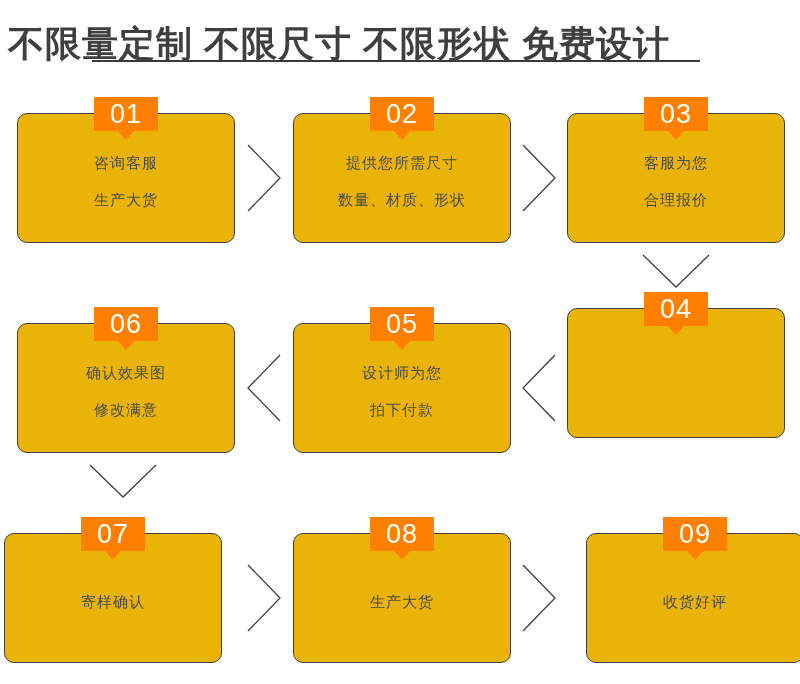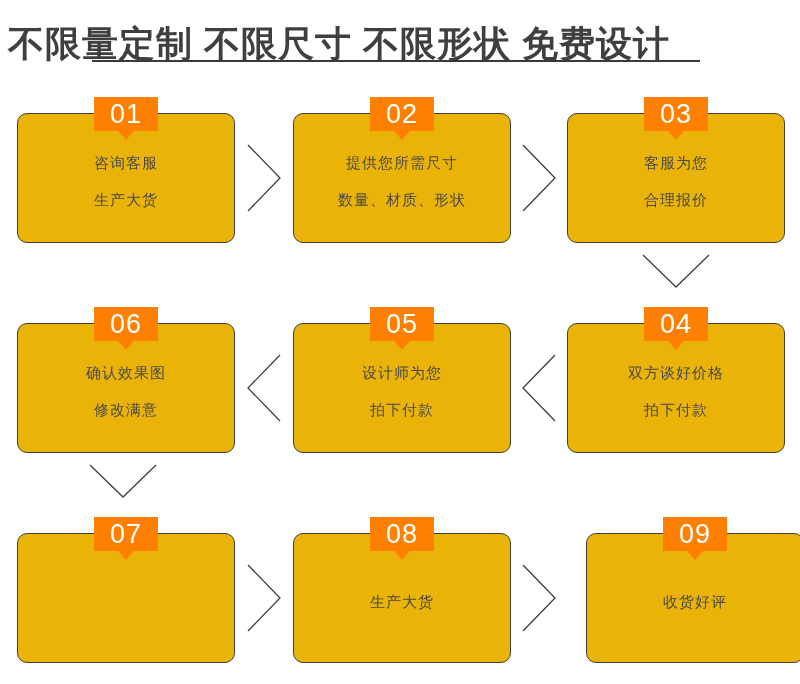--- a/index.html
+++ b/index.html
@@ -140,35 +140,34 @@
     <div class="badge">
       <span>05</span>
       <i class="badge-tail"></i>
     </div>
     <div class="step-text">
       <div>设计师为您</div>
       <div>拍下付款</div>
     </div>
   </div>
 
-  <div class="step" style="left:567px;top:323px;">
+  <div class="step" style="left:567px;top:308px;">
     <div class="badge">
       <span>04</span>
       <i class="badge-tail"></i>
     </div>
-    <div class="step-text">
-      <div>双方谈好价格</div>
-      <div>拍下付款</div>
-    </div>
-  </div>
-
-  <div class="step" style="left:17px;top:533px;">
+  </div>
+
+  <div class="step" style="left:4px;top:533px;">
     <div class="badge">
       <span>07</span>
       <i class="badge-tail"></i>
+    </div>
+    <div class="step-text">
+      <div>寄样确认</div>
     </div>
   </div>
 
   <div class="step" style="left:293px;top:533px;">
     <div class="badge">
       <span>08</span>
       <i class="badge-tail"></i>
     </div>
     <div class="step-text">
       <div>生产大货</div>

